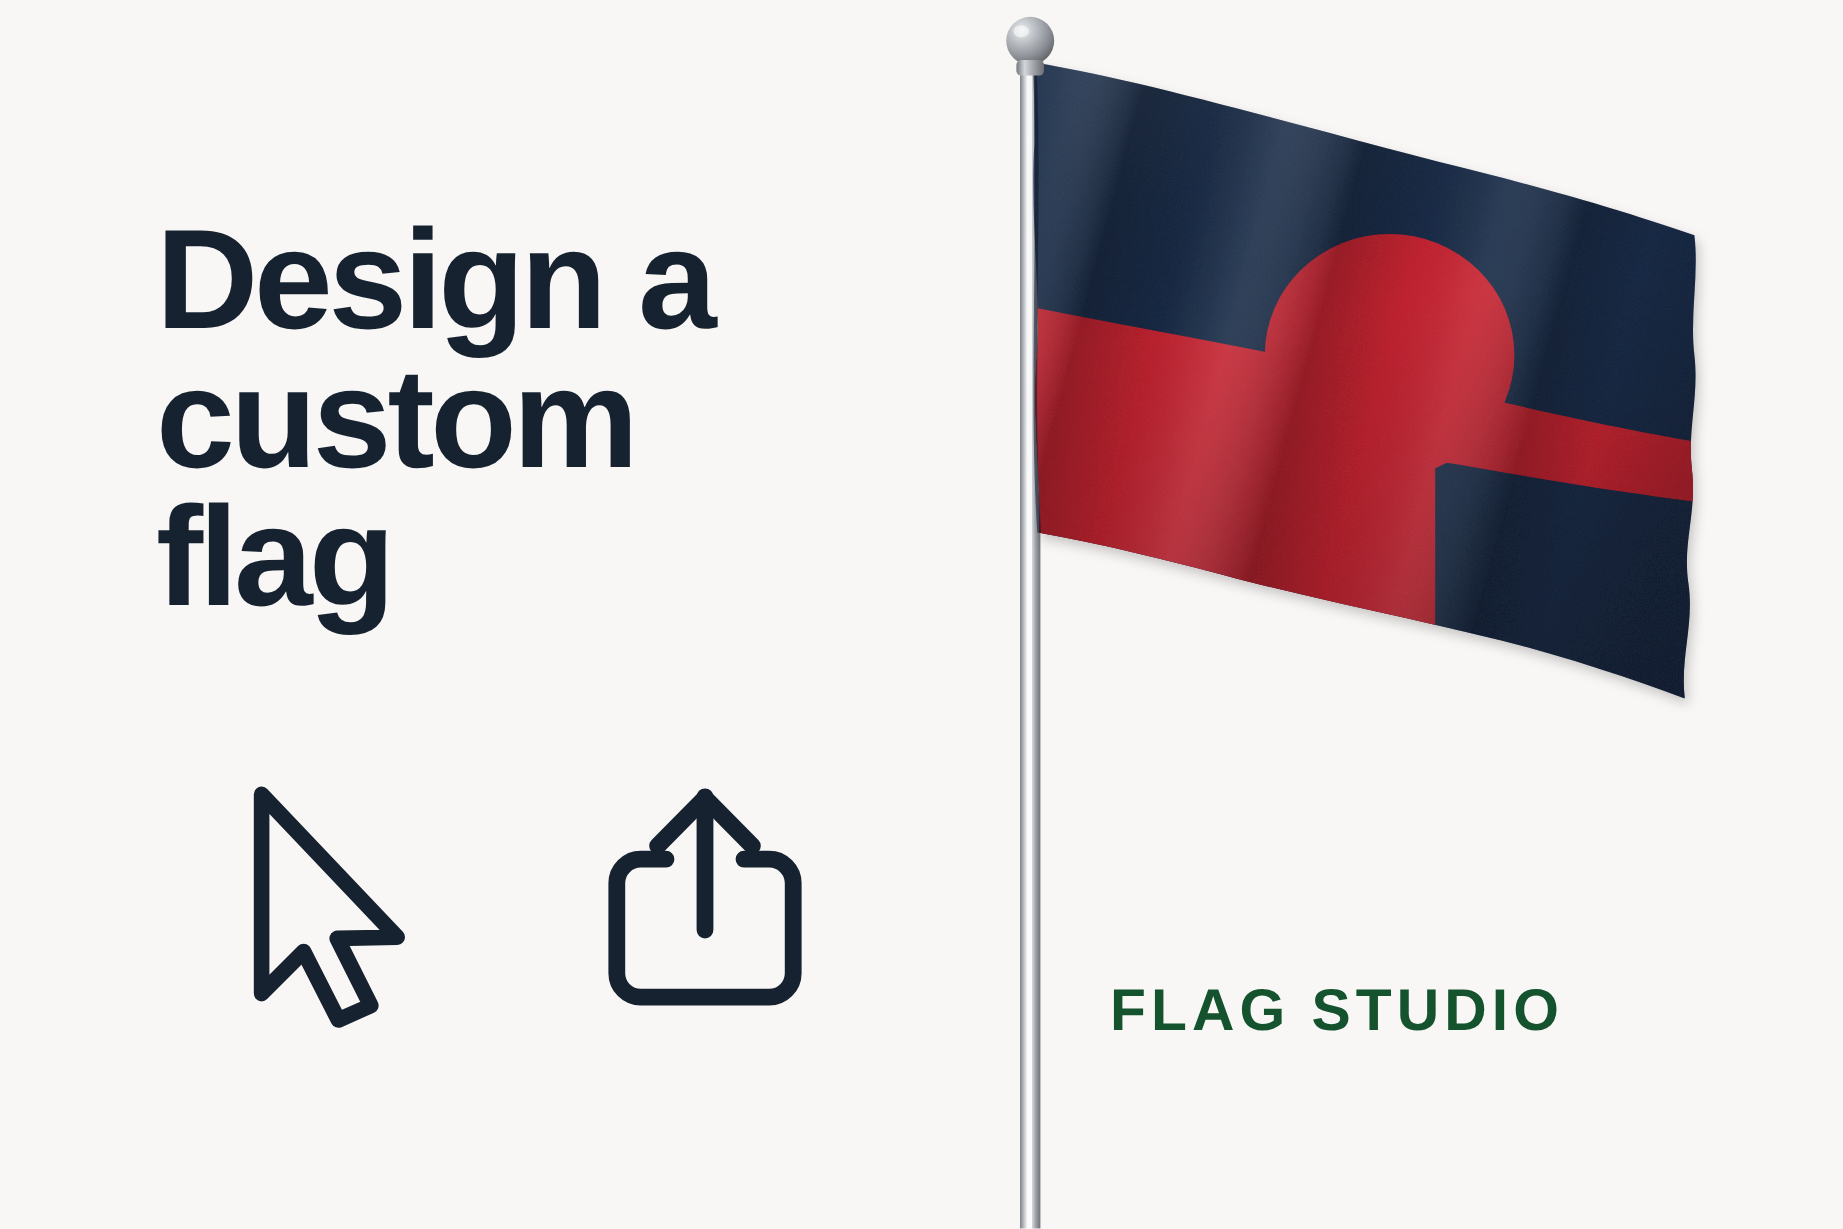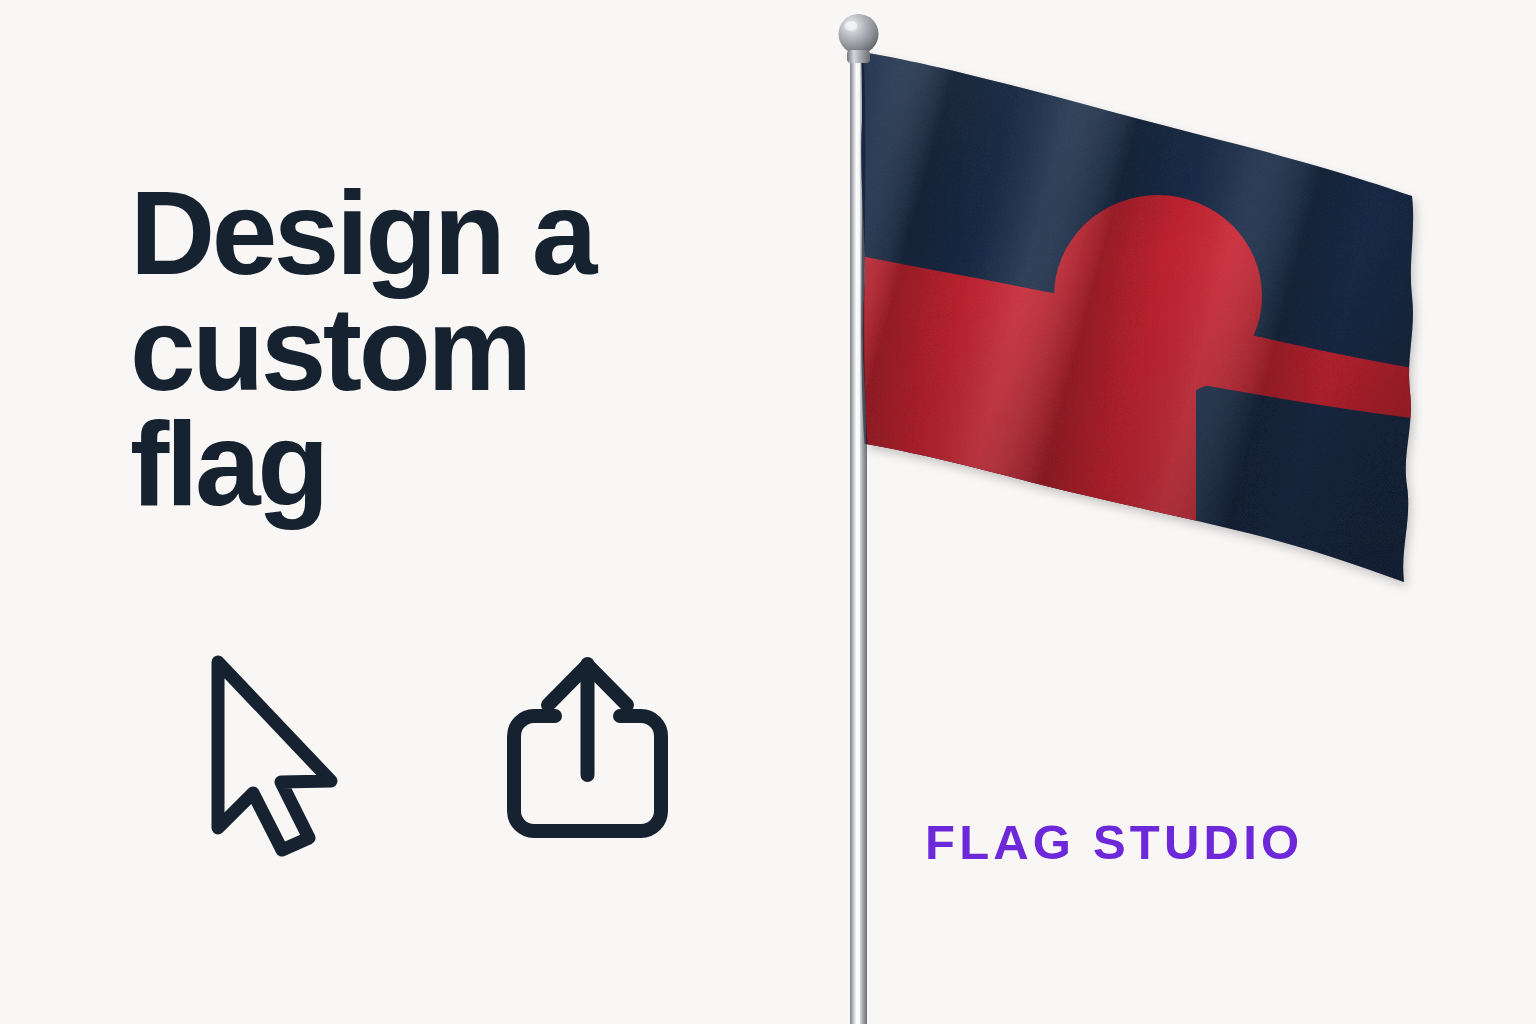--- a/index.html
+++ b/index.html
@@ -70,21 +70,21 @@
 
   #flag-svg { position:absolute; left:0; top:0; }
 
   #brand-wordmark {
     position:absolute;
     left:125px;
     top:814px;
     font-size:49px;
     font-weight:700;
     letter-spacing:4.2px;
-    color:#6d28d9;
+    color:#14532d;
     white-space:nowrap;
   }
 </style>
 </head>
 <body>
 
 <div id="stage">
 
   <div id="left-panel">
 

